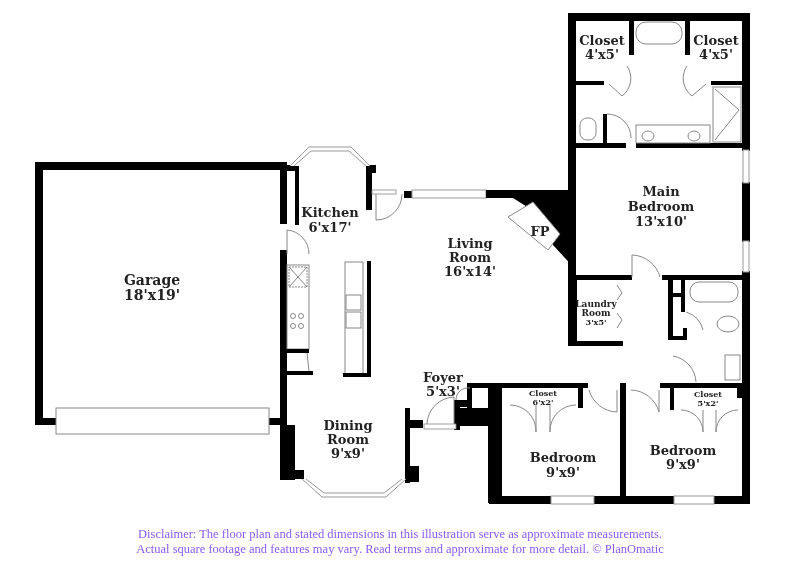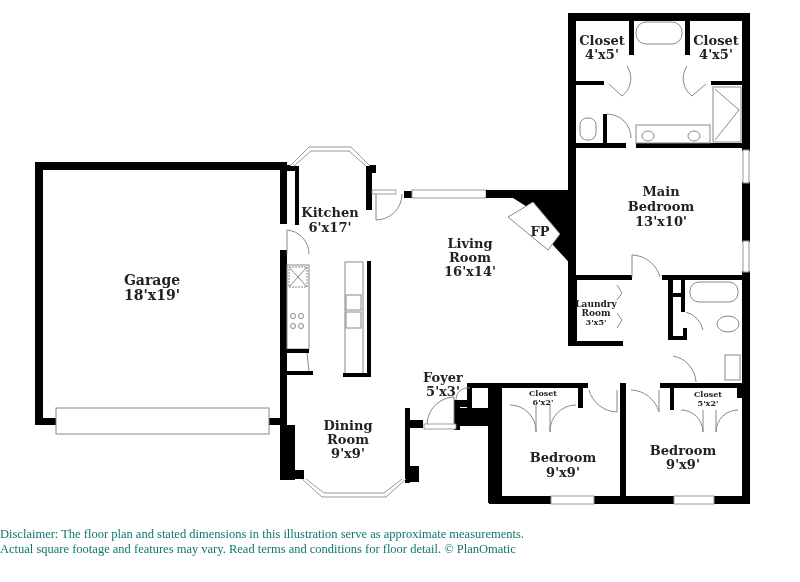--- a/index.html
+++ b/index.html
@@ -8,21 +8,21 @@
   .wall { fill: #000; }
   .fixture { fill: #fff; stroke: #888; stroke-width: 1; }
   .win { fill: #fff; stroke: #999; stroke-width: 1; }
   .door { fill: none; stroke: #888; stroke-width: 1; }
   .jamb { fill: #fff; stroke: #888; stroke-width: 0.8; }
   .lbl { font-family: "DejaVu Serif", "Liberation Serif", serif; font-weight: bold; fill: #222; text-anchor: middle; }
   .lbl-lg { font-size: 14px; }
   .lbl-md { font-size: 13px; }
   .lbl-sm { font-size: 9px; }
   .lbl-xs { font-size: 8px; }
-  .disclaimer { position: absolute; left: 0; width: 800px; text-align: left; font-family: "Liberation Serif", "DejaVu Serif", serif; font-size: 12.5px; color: #0f766e; line-height: 15px; }
+  .disclaimer { position: absolute; left: 0; width: 800px; text-align: center; font-family: "Liberation Serif", "DejaVu Serif", serif; font-size: 12.5px; color: #8b5cf6; line-height: 15px; }
 </style>
 </head>
 <body>
 
 <svg id="plan" viewBox="0 0 800 582" xmlns="http://www.w3.org/2000/svg">
 
   <g>
     <rect class="wall" x="35" y="162" width="252" height="8"></rect>
     <rect class="wall" x="35" y="162" width="8" height="262"></rect>
     <rect class="wall" x="35" y="418" width="24" height="7"></rect>
@@ -216,13 +216,13 @@
   <text class="lbl lbl-md" x="683" y="469">9'x9'</text>
 
   <text class="lbl lbl-xs" x="543" y="396">Closet</text>
   <text class="lbl lbl-xs" x="543" y="405">6'x2'</text>
 
   <text class="lbl lbl-xs" x="708" y="397">Closet</text>
   <text class="lbl lbl-xs" x="708" y="406">5'x2'</text>
 </svg>
 
 <div class="disclaimer" style="top:527px;">Disclaimer: The floor plan and stated dimensions in this illustration serve as approximate measurements.</div>
-<div class="disclaimer" style="top:542px;">Actual square footage and features may vary. Read terms and conditions for floor detail. © PlanOmatic</div>
+<div class="disclaimer" style="top:542px;">Actual square footage and features may vary. Read terms and approximate for more detail. © PlanOmatic</div>
 
 </body></html>

